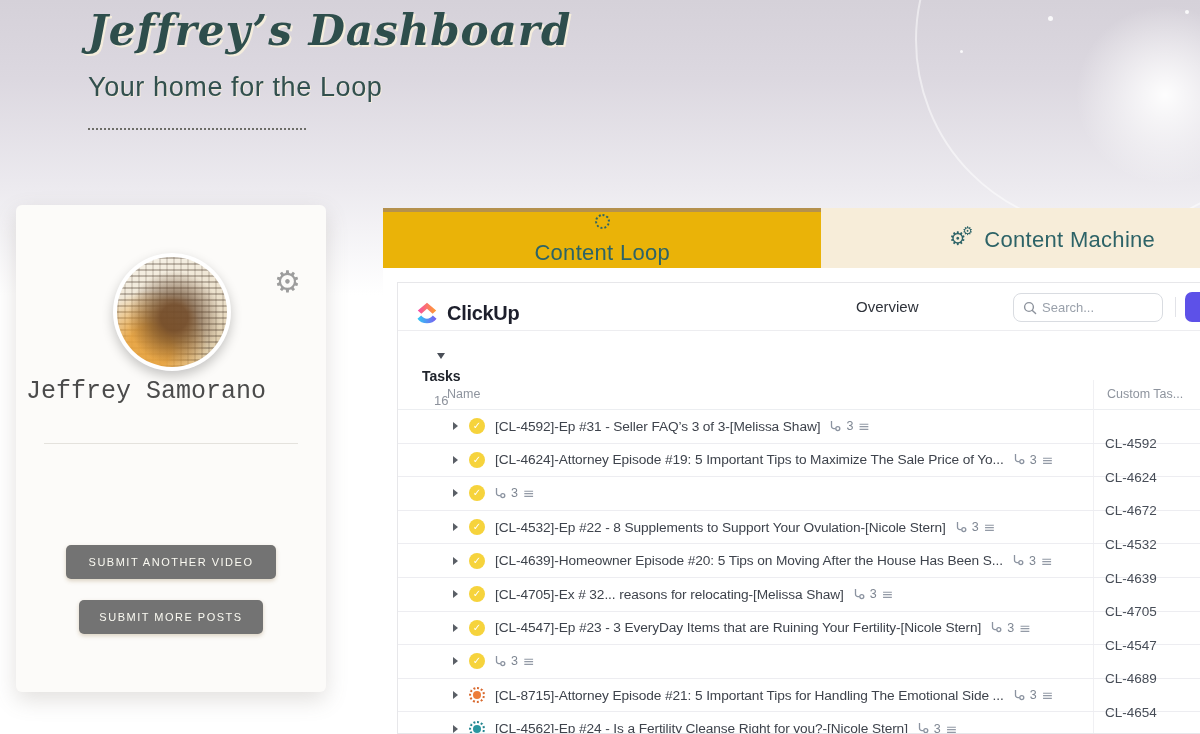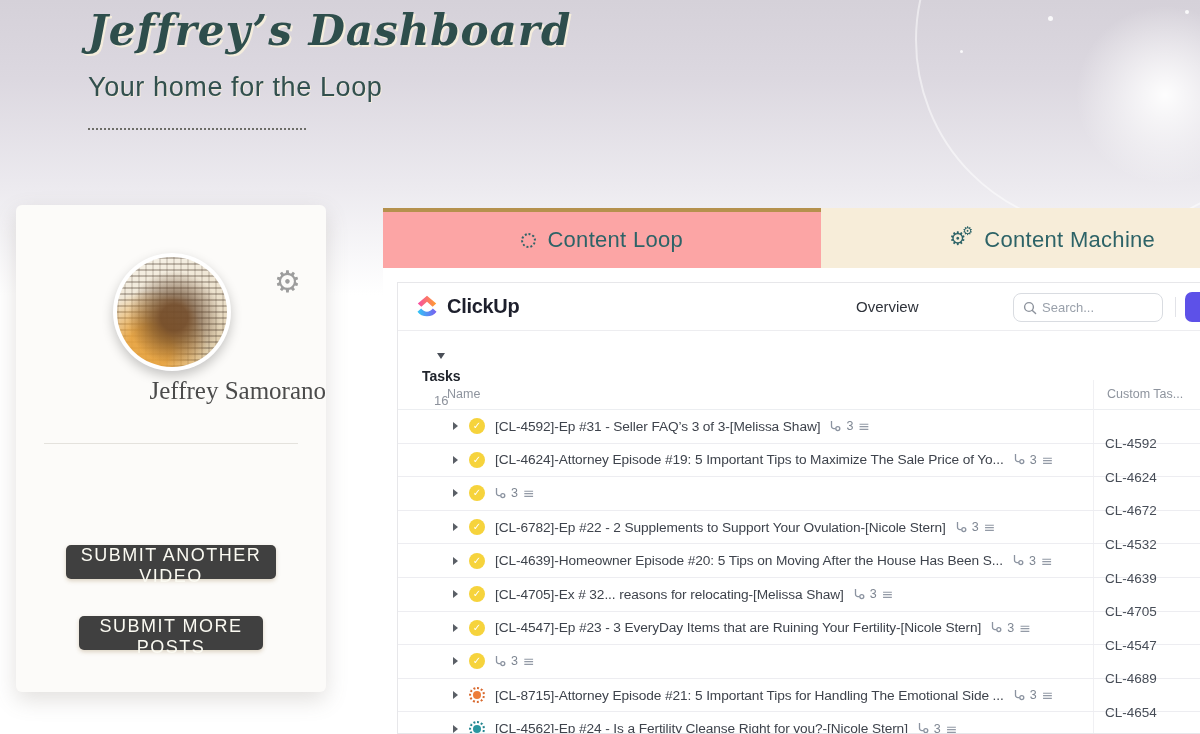--- a/index.html
+++ b/index.html
@@ -64,66 +64,66 @@
       repeating-linear-gradient(0deg, rgba(55,38,24,0.28) 0 2px, rgba(0,0,0,0) 2px 6px),
       repeating-linear-gradient(90deg, rgba(55,38,24,0.14) 0 2px, rgba(0,0,0,0) 2px 7px),
       linear-gradient(160deg,#f8f4eb 0%,#e9ddc6 60%,#d8c299 100%);
   }
   .gear-icon {
     position:absolute; left:258px; top:62px;
     font-family:"DejaVu Sans", sans-serif; font-size:30px; color:#9d9d9d; line-height:1;
     cursor:pointer;
   }
   .profile-name {
-    position:absolute; left:0; top:172px; width:100%; text-align:right;
-    font-family:Liberation Serif, serif; font-size:25px; color:#4b4b4b;
+    position:absolute; left:10px; top:172px; width:100%; text-align:left;
+    font-family:Liberation Mono, monospace; font-size:25px; color:#4b4b4b;
   }
   .profile-divider {
     position:absolute; left:28px; top:238px; width:254px; border-bottom:1px solid #e4e2dd;
   }
   .profile-role {
     position:absolute; left:0; top:273px; width:100%; text-align:center;
     font-family:"Liberation Serif", serif; font-size:20px; color:#3d3d3d;
   }
   .gold-btn {
-    position:absolute; border:none; border-radius:5px; background:#404040;
+    position:absolute; border:none; border-radius:5px; background:#737373;
     color:#fbfaf2; font-family:"Liberation Sans", sans-serif;
-    font-size:18px; letter-spacing:1.5px; cursor:pointer;
+    font-size:11px; letter-spacing:1.5px; cursor:pointer;
     box-shadow:0 2px 4px rgba(150,120,70,0.3);
   }
   .btn-video { left:50px; top:340px; width:210px; height:34px; }
-  .btn-posts { left:63px; top:395px; width:184px; height:34px;margin-top:16px; }
+  .btn-posts { left:63px; top:395px; width:184px; height:34px; }
 
   
   .main-panel { position:absolute; left:383px; top:208px; width:900px; height:526px; z-index:3; }
   .tabs-row { display:flex; height:60px; }
   .tab {
     display:flex; align-items:center; justify-content:center; gap:11px;
     font-size:22px; color:#2d6367; letter-spacing:0.3px; cursor:pointer;
   }
-  .tab-active { width:494px; background:#fca5a5; border-top:4px solid #b5914d; }
+  .tab-active { width:494px; background:#eab308; border-top:4px solid #b5914d;flex-direction:column; }
   .tab-inactive { width:520px; background:#f7edd9; border-top:4px solid rgba(0,0,0,0); }
   .loop-spinner-icon {
     width:15px; height:15px; border-radius:50%;
     border:2px dotted #2d6367; flex:0 0 auto;
   }
   .gears-icon { position:relative; width:24px; height:24px; flex:0 0 auto;
     font-family:"DejaVu Sans", sans-serif; color:#2d6367; }
   .gears-icon .g1 { position:absolute; left:0; top:1px; font-size:19px; line-height:1; }
   .gears-icon .g2 { position:absolute; left:13px; top:-3px; font-size:12px; line-height:1; }
 
   .panel-content { position:absolute; left:0; top:60px; width:900px; height:466px; background:#ffffff; }
 
   
   .cu-widget {
     position:absolute; left:14px; top:14px; width:812px; height:452px;
     background:#ffffff; border:1px solid #e7e7ea; overflow:hidden;
   }
   .cu-header { position:relative; height:48px; border-bottom:1px solid #ededf0; }
-  .cu-logo { position:absolute; left:16px; top:10px; display:flex; align-items:center; gap:7px; }
+  .cu-logo { position:absolute; left:16px; top:17px; display:flex; align-items:center; gap:7px; }
   .cu-logo-text { font-size:20px; font-weight:bold; color:#1d1f2c; letter-spacing:-0.3px; }
   .cu-nav-item { position:absolute; left:458px; top:0; line-height:48px; font-size:15px; color:#2e323a; }
   .cu-search {
     position:absolute; left:615px; top:10px; width:150px; height:29px;
     border:1px solid #d9dce1; border-radius:8px; background:#fff;
   }
   .cu-search svg { position:absolute; left:9px; top:7px; }
   .cu-search input {
     position:absolute; left:28px; top:1px; width:115px; height:25px;
     border:none; outline:none; font-size:13px; color:#444; background:transparent;
@@ -305,21 +305,21 @@
             </svg>
             <span class="count">3</span>
             <span class="description-icon">≡</span>
           </span>
           <span class="row-id">CL-4672</span>
         </div>
 
         <div class="cu-row">
           <span class="expand-arrow-icon"></span>
           <span class="status-icon st-done"></span>
-          <span class="row-name">[CL-6782]-Ep #22 - 2 Supplements to Support Your Ovulation-[Nicole Stern]</span>
+          <span class="row-name">[CL-4532]-Ep #22 - 8 Supplements to Support Your Ovulation-[Nicole Stern]</span>
           <span class="row-meta">
             <svg width="13" height="13" viewBox="0 0 13 13">
               <path d="M3.5 1 v5.2 a2.4 2.4 0 0 0 2.4 2.4 h1.6" fill="none" stroke="#8b93a0" stroke-width="1.3"></path>
               <circle cx="9.8" cy="8.6" r="2" fill="none" stroke="#8b93a0" stroke-width="1.3"></circle>
             </svg>
             <span class="count">3</span>
             <span class="description-icon">≡</span>
           </span>
           <span class="row-id">CL-4532</span>
         </div>

